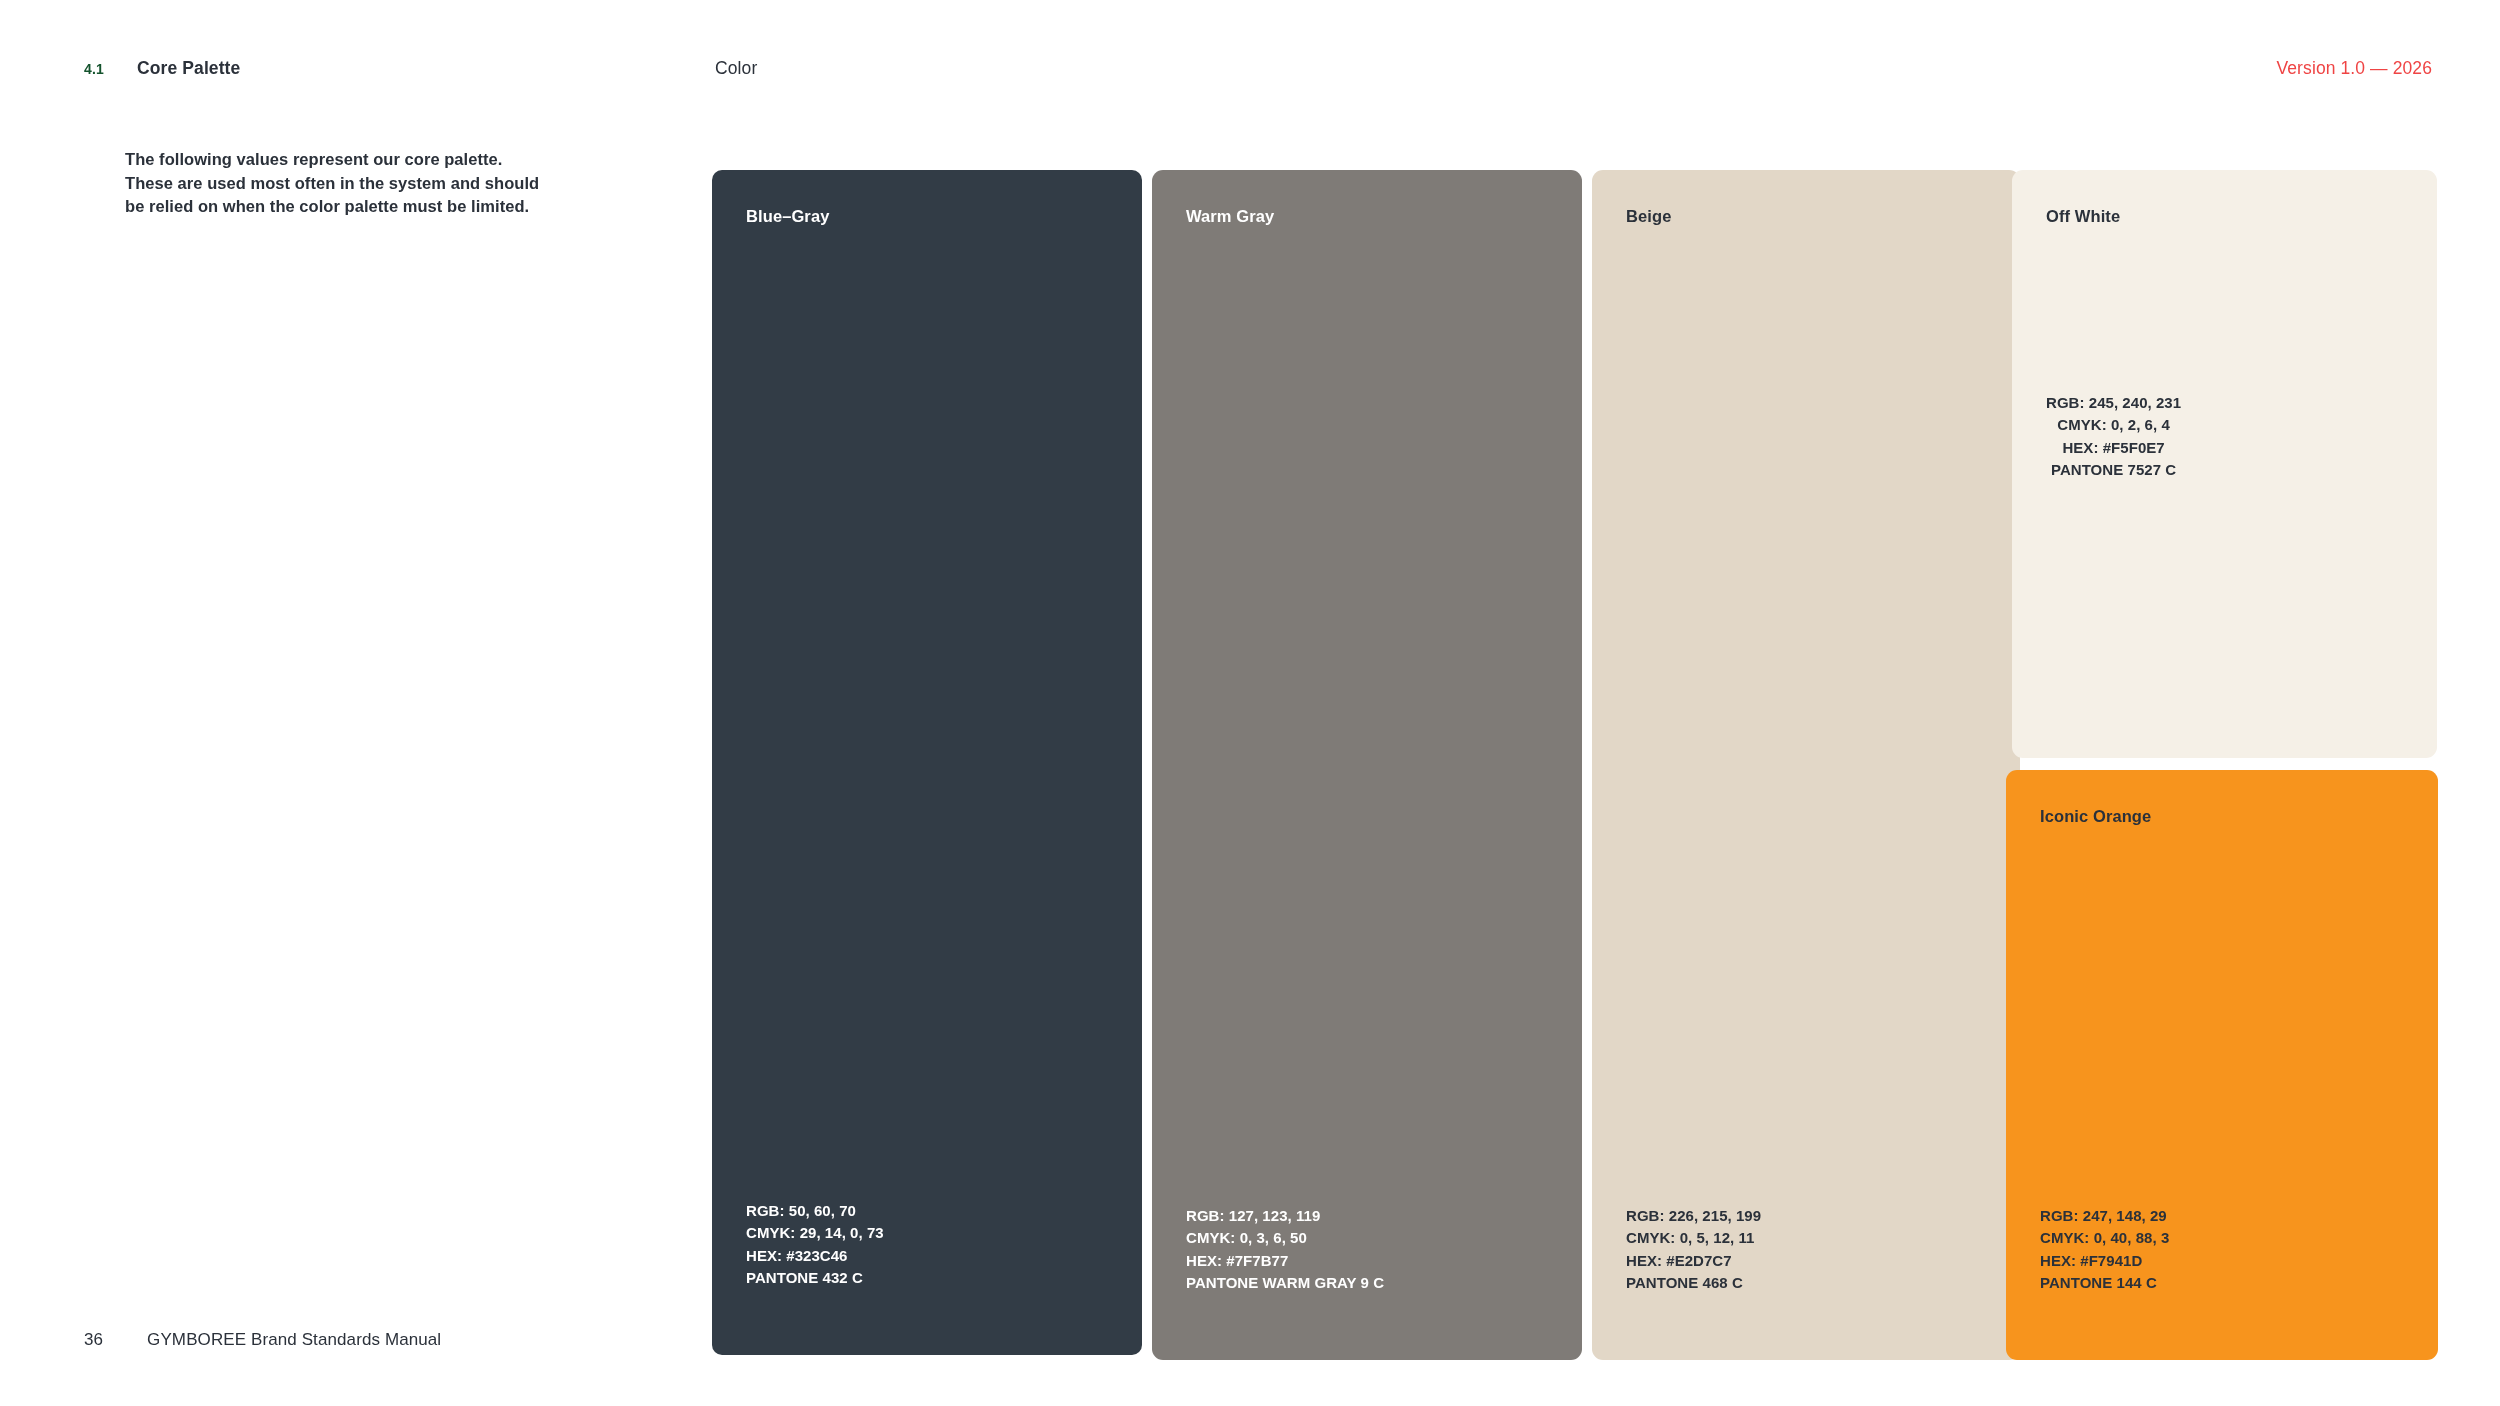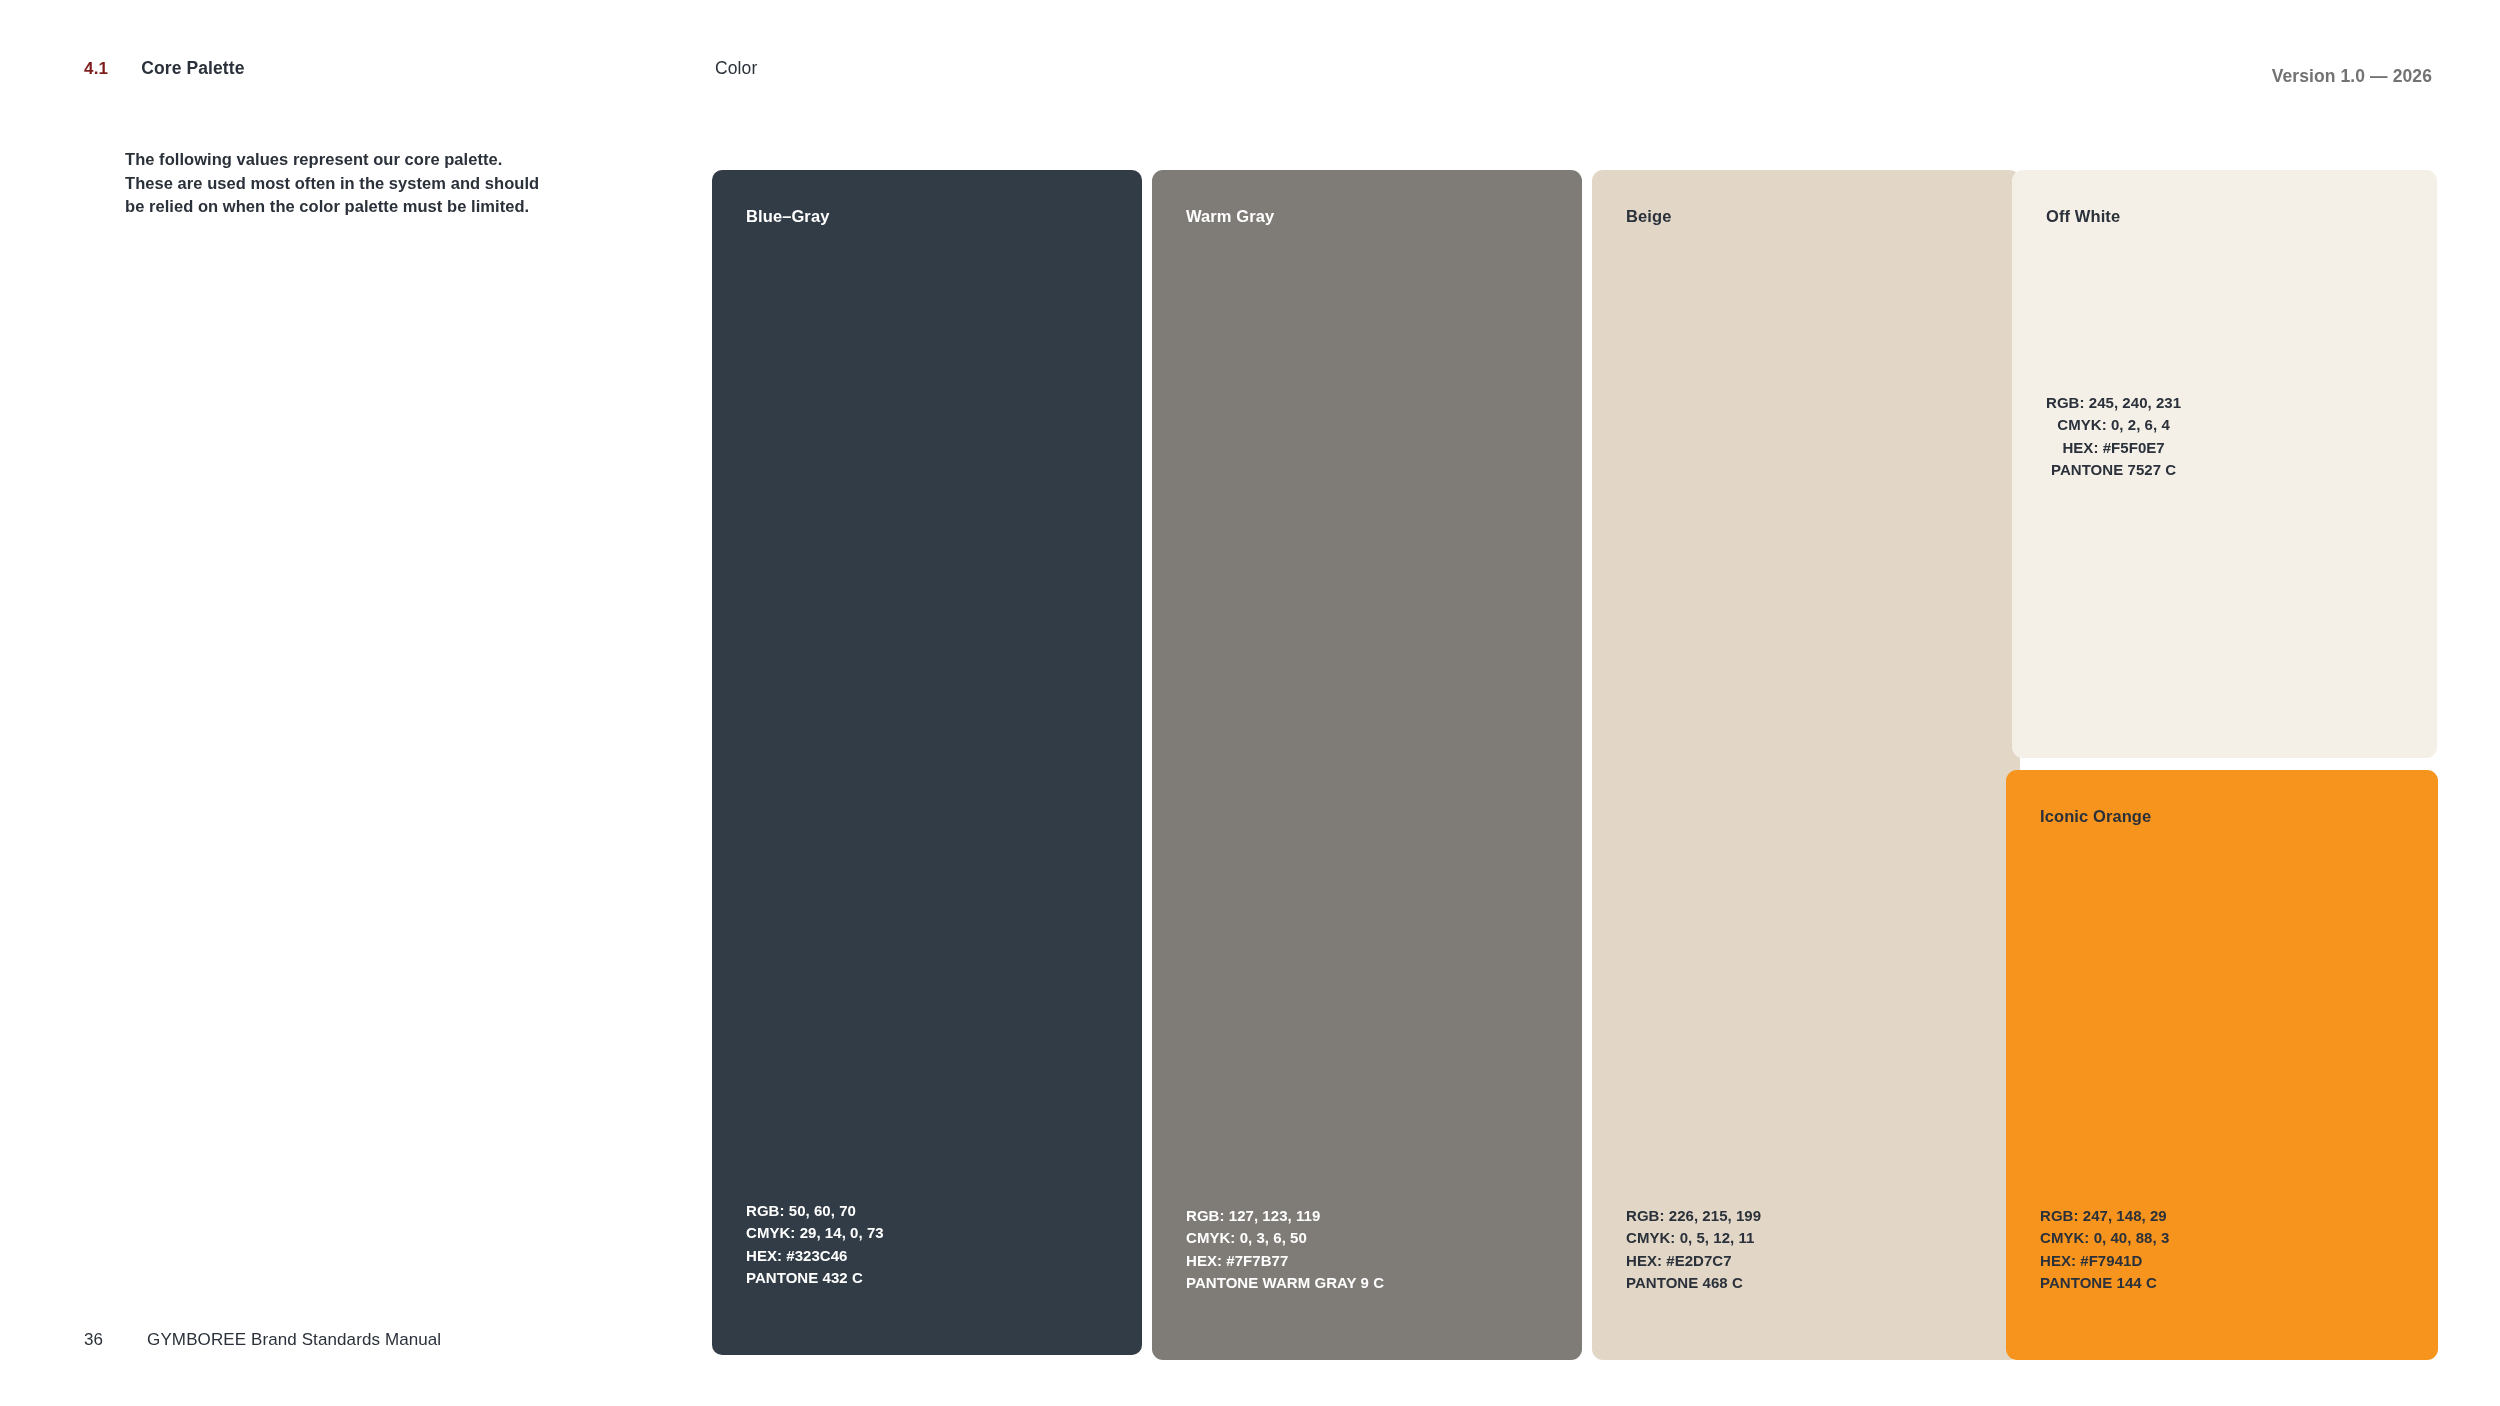--- a/index.html
+++ b/index.html
@@ -27,24 +27,24 @@
   }
   .hdr-left {
     position: absolute;
     left: 0;
     top: 0;
     display: flex;
     align-items: baseline;
     white-space: nowrap;
   }
   .hdr-section-number {
-    font-size: 17px;
+    font-size: 14px;
     font-weight: bold;
     letter-spacing: 0.2px;
-    color: #7f1d1d;
+    color: #14532d;
     text-align: center;
   }
   .hdr-section-title {
     font-size: 17.5px;
     font-weight: bold;
     letter-spacing: 0.1px;
     color: #2b313a;
     margin-left: 33px;
   }
   .hdr-center {
@@ -52,24 +52,24 @@
     left: 631px;
     top: 0;
     font-size: 17.5px;
     font-weight: normal;
     color: #2b313a;
     letter-spacing: 0.1px;
   }
   .hdr-right {
     position: absolute;
     right: 0;
-    top: 8px;
+    top: 0;
     font-size: 17.5px;
-    font-weight: bold;
-    color: #737373;
+    font-weight: normal;
+    color: #ef4444;
     letter-spacing: 0.1px;
     white-space: nowrap;
   }
 
   
   .intro-text {
     position: absolute;
     left: 125px;
     top: 148px;
     width: 430px;

